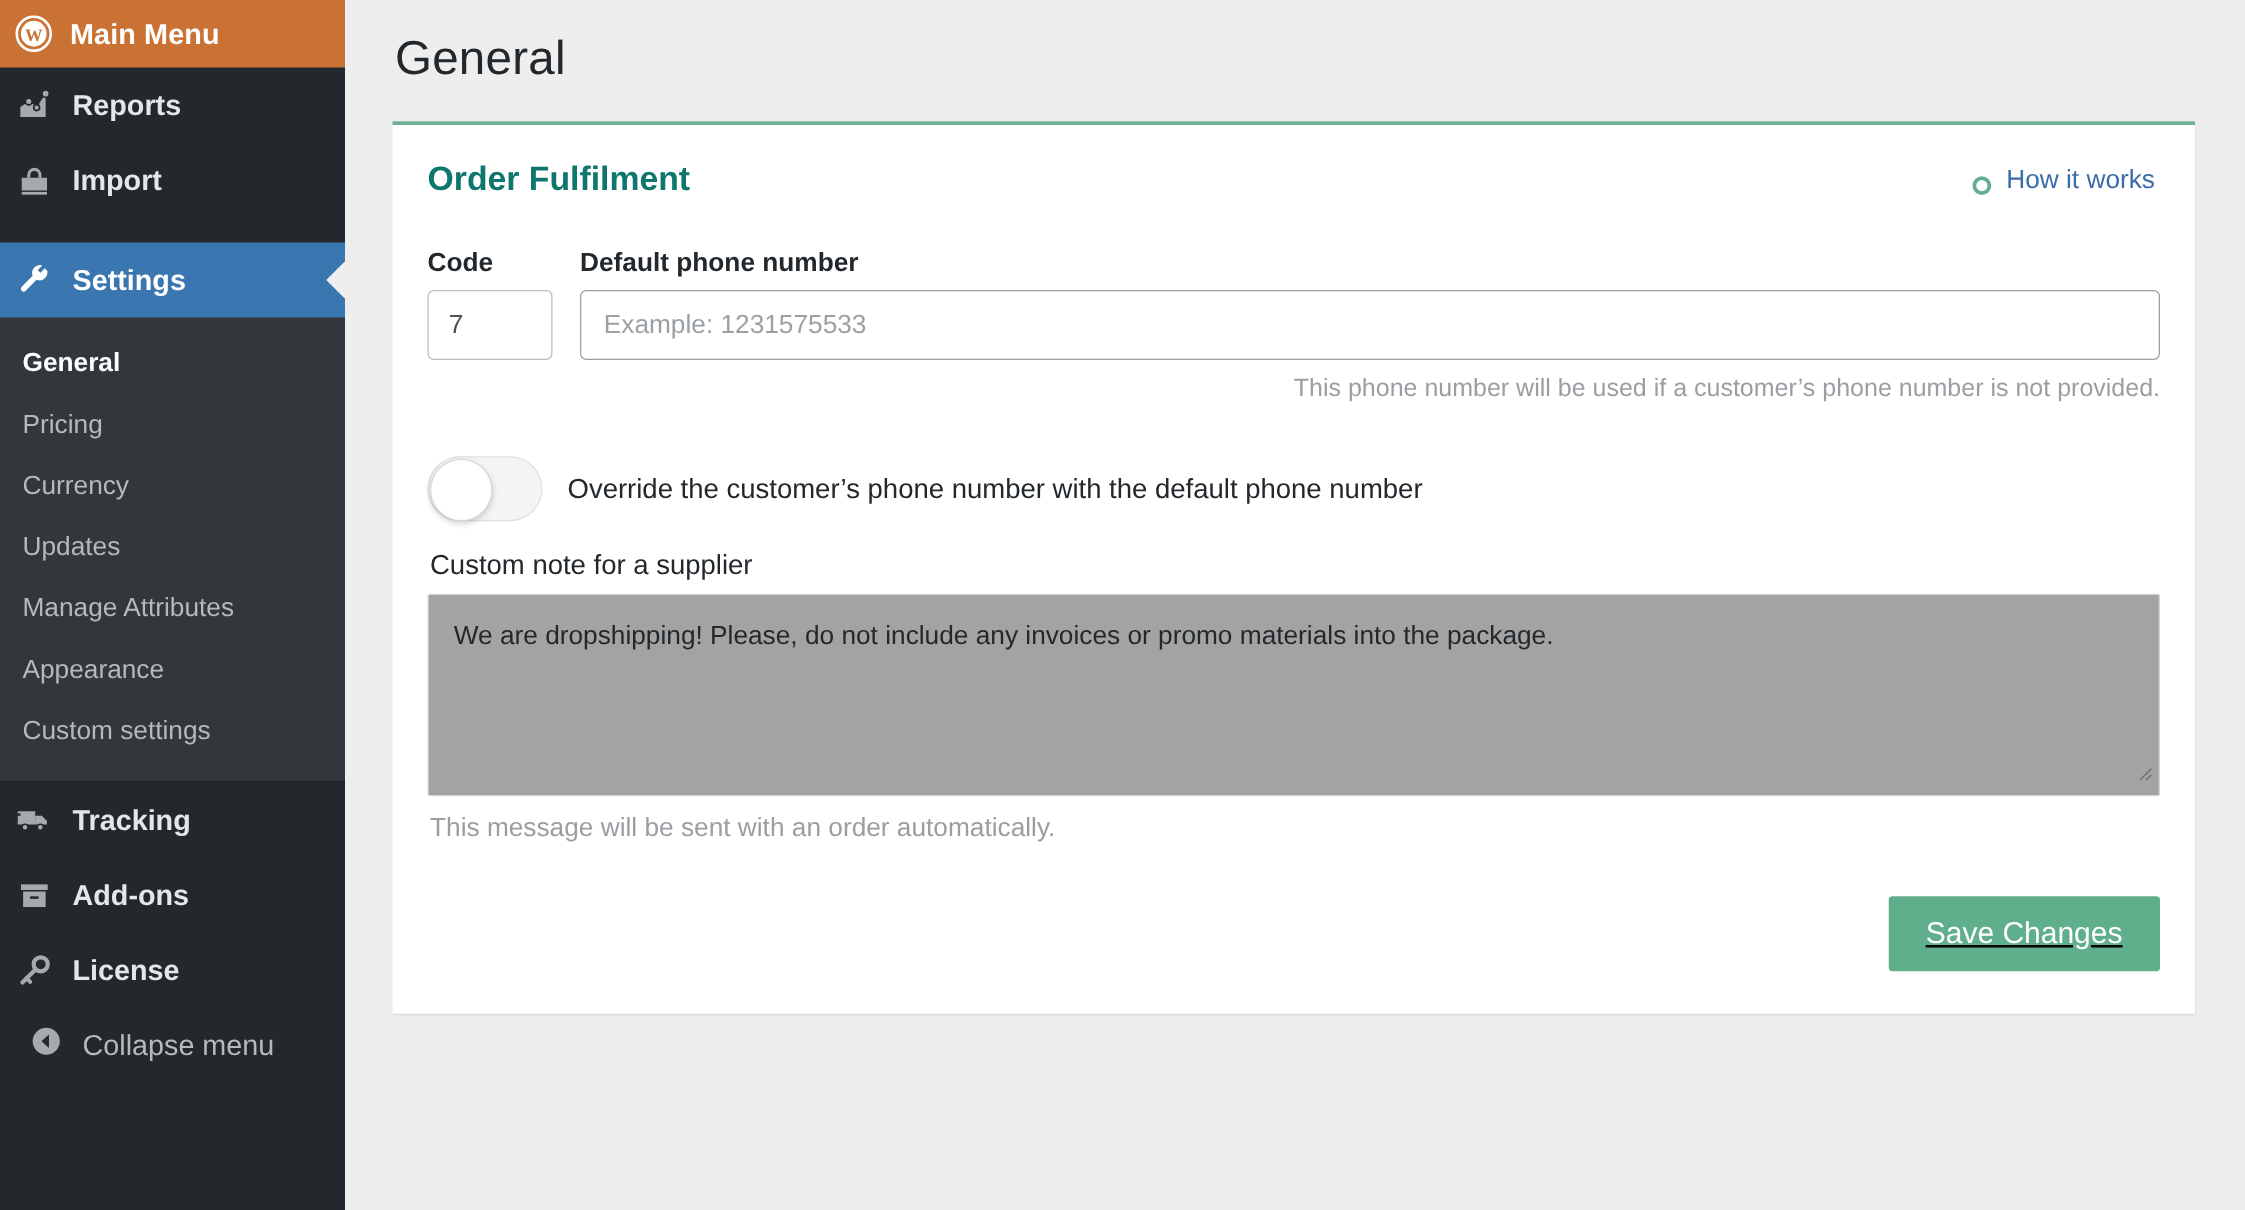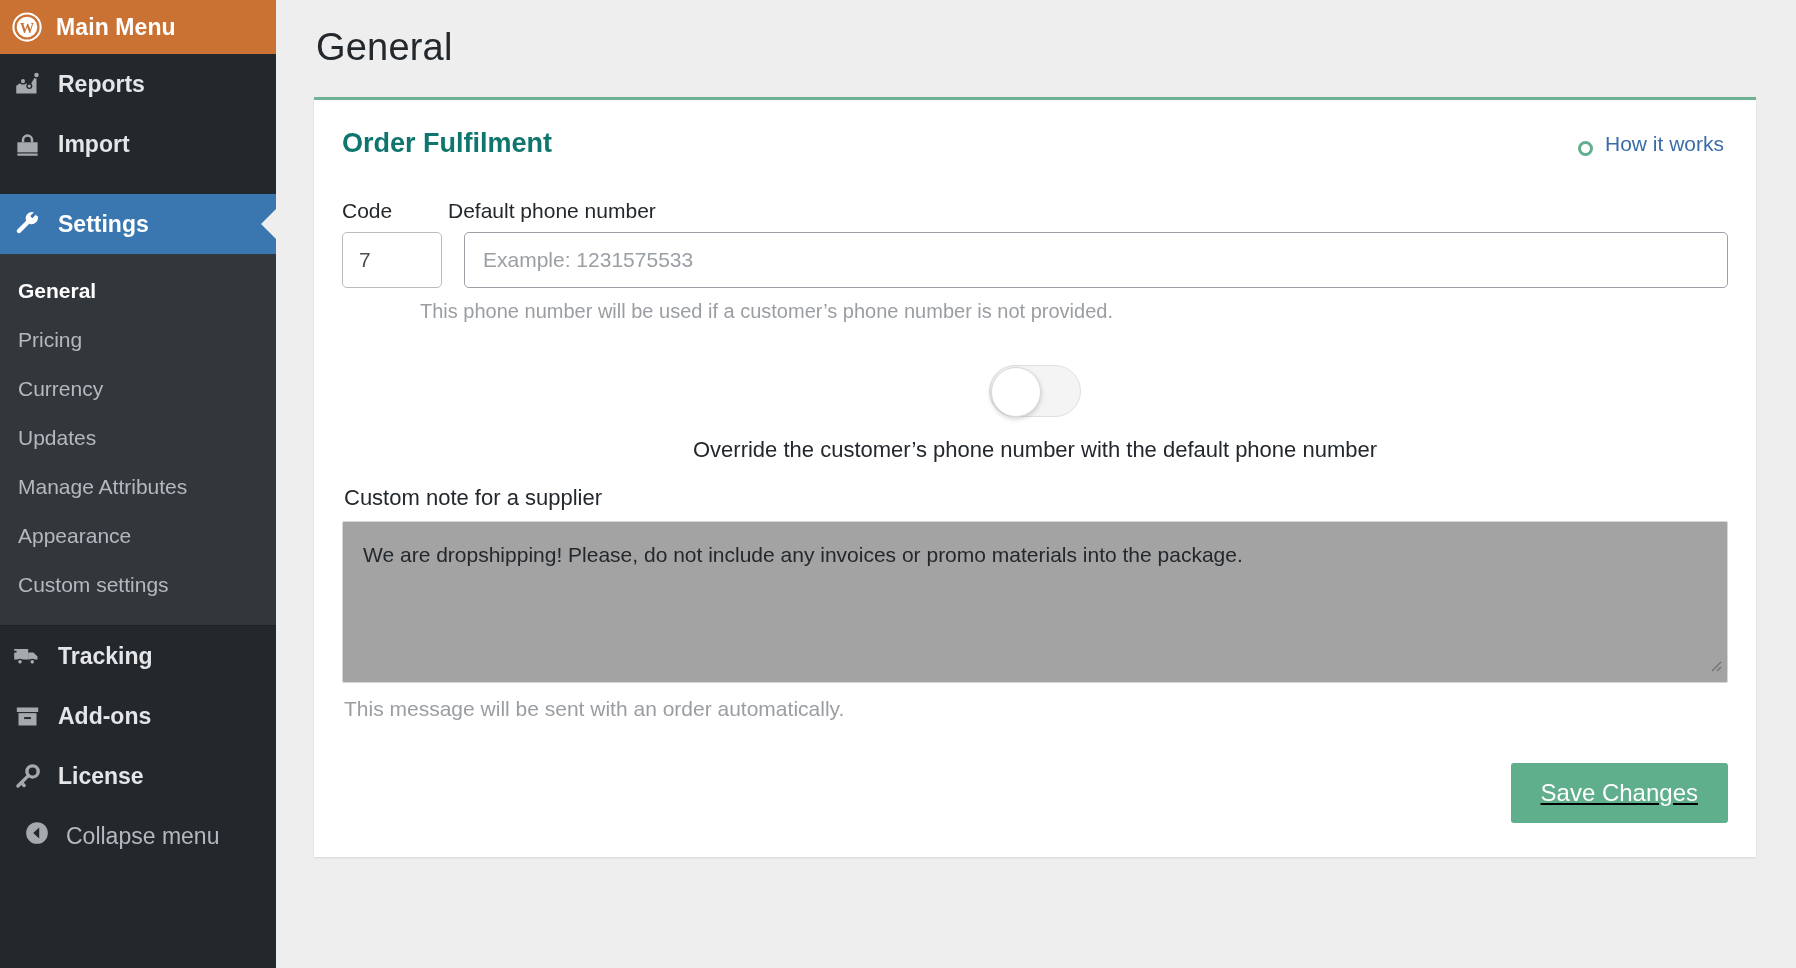--- a/index.html
+++ b/index.html
@@ -89,44 +89,45 @@
   .how-link {
     display: flex; align-items: flex-end; gap: 12px;
     color: #3A6DA8; font-size: 21px; cursor: pointer; text-decoration: none;
     padding-right: 4px;
   }
   .how-ring {
     width: 15px; height: 15px; border-radius: 50%;
     border: 3.5px solid #62AE8E; flex: none;
   }
 
-  .field-labels { display: flex; gap: 6px; margin-bottom: 9px; }
+  .field-labels { display: flex; gap: 22px; margin-bottom: 9px; font-weight: bold; }
   .lbl { font-size: 21px; color: #23282D; }
   .lbl.code { width: 100px; }
 
   .inputs-row { display: flex; gap: 22px; align-items: flex-start; }
   input.code-in {
     width: 100px; height: 56px;
     border: 1px solid #B9BDC1; border-radius: 5px;
     font-size: 21px; color: #4A4F54; padding: 0 16px;
     font-family: inherit; background: #fff; outline: none;
   }
   input.phone-in {
     flex: 1; height: 56px;
     border: 1px solid #9AA0A6; border-radius: 5px;
     font-size: 21px; padding: 0 18px;
     font-family: inherit; background: #fff; outline: none; color: #23282D;
   }
   input.phone-in::placeholder { color: #9BA0A5; }
   .hint {
     font-size: 20px; color: #9A9EA2;
-    margin: 12px 0 0 78px;
-  }
-
-  .toggle-row { display: flex; align-items: center; gap: 20px; margin: 42px 0 0 0; flex-direction: column; }
+    margin: 12px 0 0 100px;
+    text-align: right;
+  }
+
+  .toggle-row { display: flex; align-items: center; gap: 20px; margin: 42px 0 0 0; }
   .switch {
     width: 92px; height: 52px; border-radius: 26px;
     background: #F4F4F5; border: 1px solid #E0E0E2;
     position: relative; flex: none; cursor: pointer;
   }
   .switch .knob {
     position: absolute; left: 1px; top: 1px;
     width: 50px; height: 50px; border-radius: 50%;
     background: #FFFFFF; border: 1px solid #D8D8DA;
     box-shadow: 0 2px 5px rgba(0,0,0,.18);

